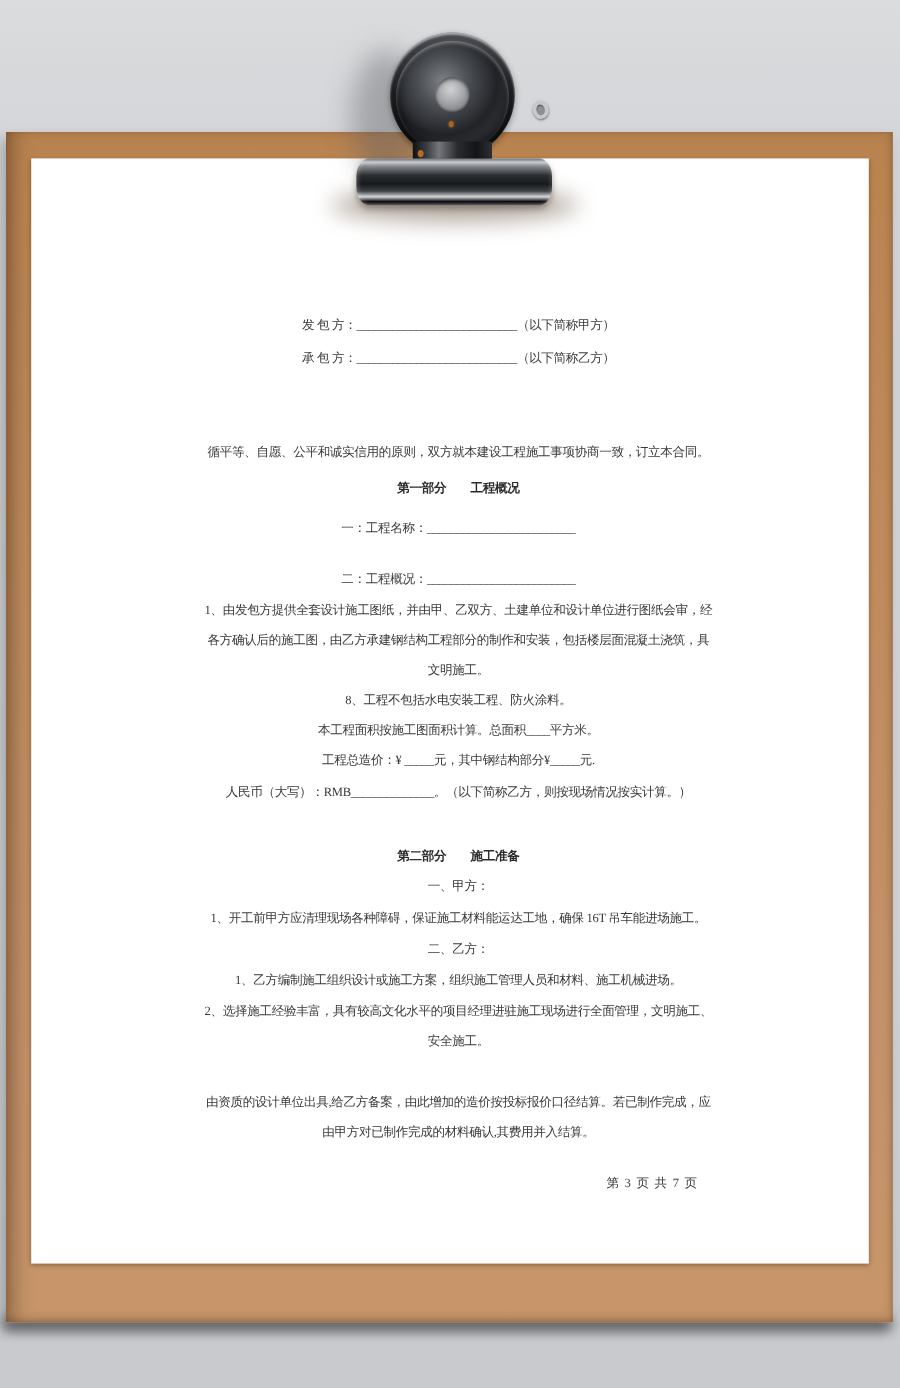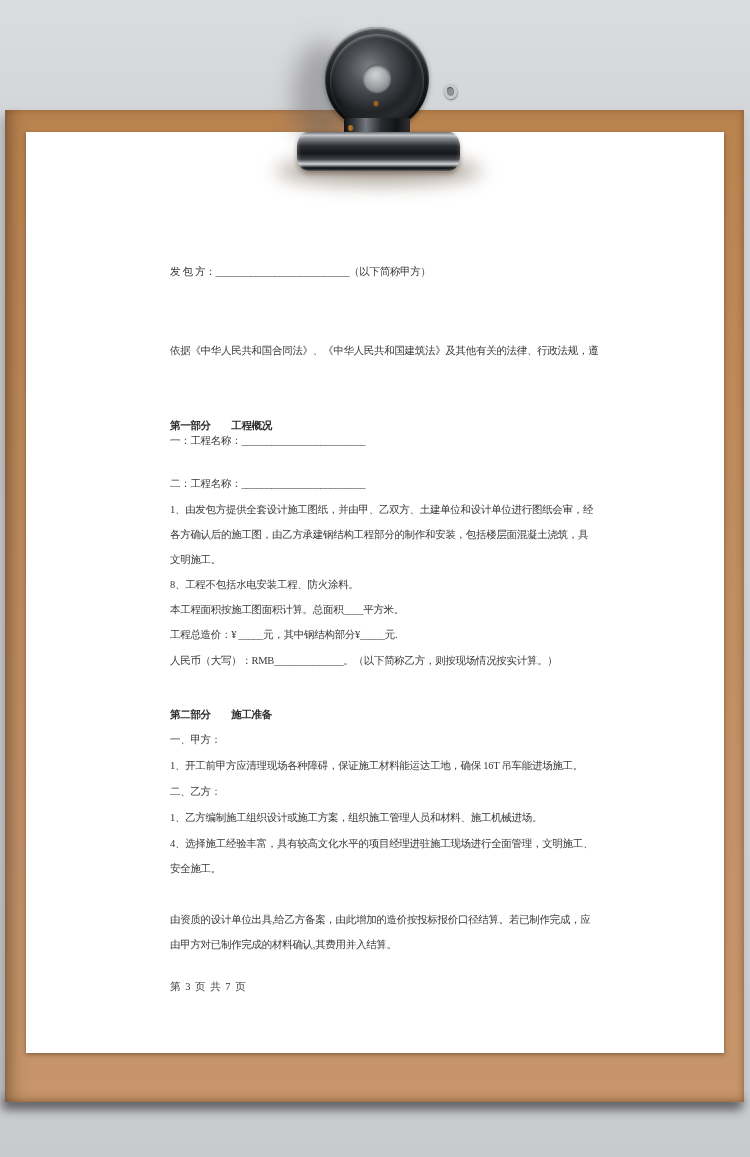--- a/index.html
+++ b/index.html
@@ -50,23 +50,24 @@
   
   .doc-line {
     position: absolute;
     left: 170px;
     width: 424px;
     font-size: 10.5px;
     line-height: 14px;
     color: #39393b;
     letter-spacing: -0.3px;
     white-space: nowrap;
+    text-align: center;
   }
   .doc-line.bold { font-weight: bold; color: #2c2c2e; }
-  .doc-line.center { text-align: left; width: 412px; letter-spacing: 1px; }
+  .doc-line.center { text-align: right; width: 412px; letter-spacing: 1px; }
 
   
   .clip-wall-shadow {
     position: absolute;
     left: 293px; top: 42px;
     width: 58px; height: 108px;
     background: rgba(95,95,100,0.42);
     border-radius: 50%;
     filter: blur(11px);
   }
@@ -158,37 +159,38 @@
 </head>
 <body>
 
 <div class="scene">
 
   <div class="board-shadow"></div>
   <div class="clipboard"></div>
   <div class="paper"></div>
 
   <div class="doc-line" style="top:265px">发 包 方：___________________________（以下简称甲方）</div>
-  <div class="doc-line" style="top:344px">依据《中华人民共和国合同法》、《中华人民共和国建筑法》及其他有关的法律、行政法规，遵</div>
-  <div class="doc-line bold" style="top:419px">第一部分　　工程概况</div>
+  <div class="doc-line" style="top:293px">承 包 方：___________________________（以下简称乙方）</div>
+  <div class="doc-line" style="top:371px">循平等、自愿、公平和诚实信用的原则，双方就本建设工程施工事项协商一致，订立本合同。</div>
+  <div class="doc-line bold" style="top:401px">第一部分　　工程概况</div>
   <div class="doc-line" style="top:434px">一：工程名称：_________________________</div>
-  <div class="doc-line" style="top:477px">二：工程名称：_________________________</div>
+  <div class="doc-line" style="top:477px">二：工程概况：_________________________</div>
   <div class="doc-line" style="top:503px">1、由发包方提供全套设计施工图纸，并由甲、乙双方、土建单位和设计单位进行图纸会审，经</div>
   <div class="doc-line" style="top:528px">各方确认后的施工图，由乙方承建钢结构工程部分的制作和安装，包括楼层面混凝土浇筑，具</div>
   <div class="doc-line" style="top:553px">文明施工。</div>
   <div class="doc-line" style="top:578px">8、工程不包括水电安装工程、防火涂料。</div>
   <div class="doc-line" style="top:628px">工程总造价：¥ _____元，其中钢结构部分¥_____元.</div>
   <div class="doc-line" style="top:603px">本工程面积按施工图面积计算。总面积____平方米。</div>
   <div class="doc-line" style="top:654px">人民币（大写）：RMB______________。（以下简称乙方，则按现场情况按实计算。）</div>
   <div class="doc-line bold" style="top:708px">第二部分　　施工准备</div>
   <div class="doc-line" style="top:733px">一、甲方：</div>
   <div class="doc-line" style="top:759px">1、开工前甲方应清理现场各种障碍，保证施工材料能运达工地，确保 16T 吊车能进场施工。</div>
   <div class="doc-line" style="top:785px">二、乙方：</div>
   <div class="doc-line" style="top:811px">1、乙方编制施工组织设计或施工方案，组织施工管理人员和材料、施工机械进场。</div>
-  <div class="doc-line" style="top:837px">4、选择施工经验丰富，具有较高文化水平的项目经理进驻施工现场进行全面管理，文明施工、</div>
+  <div class="doc-line" style="top:837px">2、选择施工经验丰富，具有较高文化水平的项目经理进驻施工现场进行全面管理，文明施工、</div>
   <div class="doc-line" style="top:862px">安全施工。</div>
   <div class="doc-line" style="top:913px">由资质的设计单位出具,给乙方备案，由此增加的造价按投标报价口径结算。若已制作完成，应</div>
   <div class="doc-line" style="top:938px">由甲方对已制作完成的材料确认,其费用并入结算。</div>
   <div class="doc-line center" style="top:980px">第 3 页 共 7 页</div>
 
   <div>
     <div class="clip-wall-shadow"></div>
     <div class="clip-bar-shadow"></div>
     <div class="clip-ring"></div>
     <div class="clip-disc"></div>

